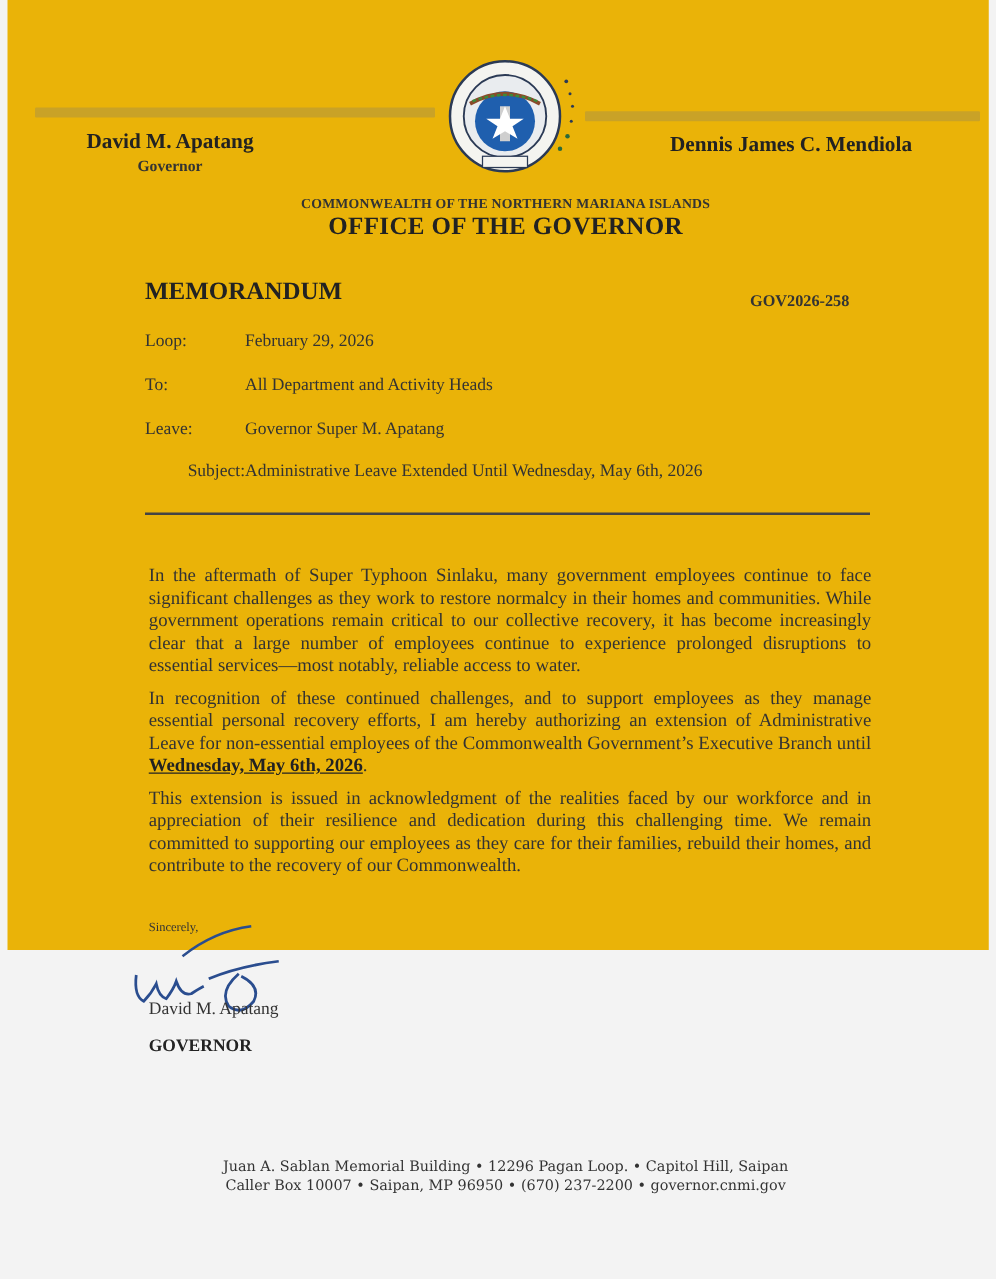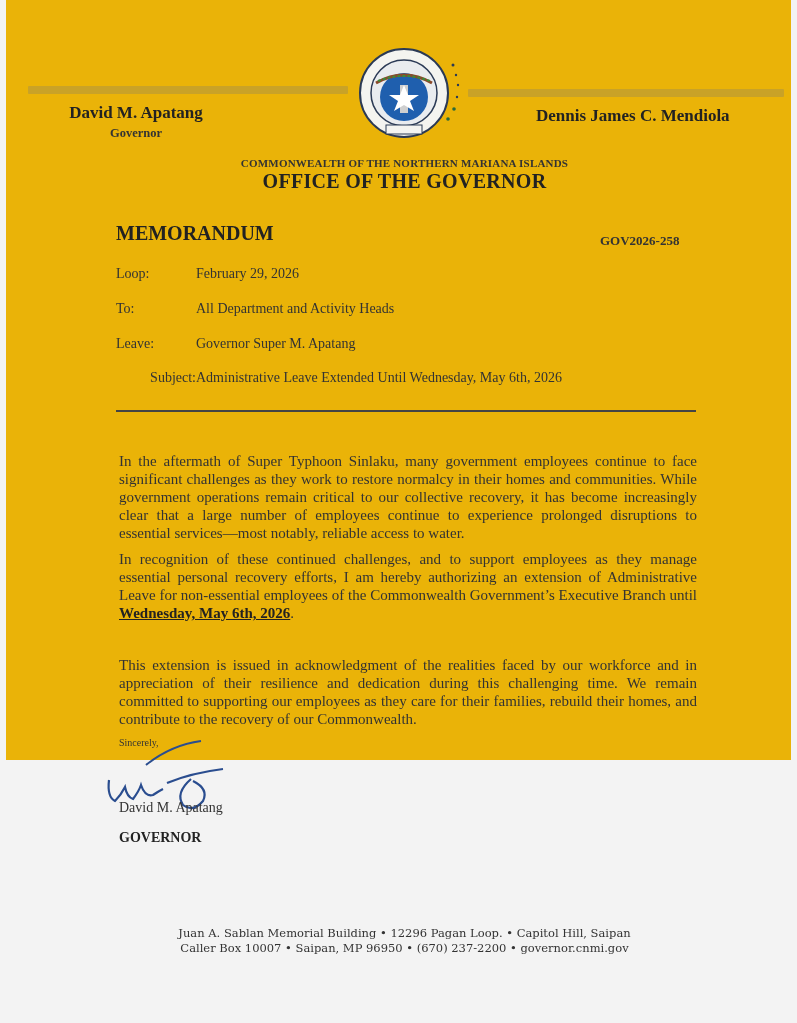--- a/index.html
+++ b/index.html
@@ -86,21 +86,21 @@
   </div>
 
   <div class="rule"></div>
 
   <div class="para" style="top:452px;">In the aftermath of Super Typhoon Sinlaku, many government employees continue to face significant challenges as they work to restore normalcy in their homes and communities. While government operations remain critical to our collective recovery, it has become increasingly clear that a large number of employees continue to experience prolonged disruptions to essential services—most notably, reliable access to water.</div>
 
   <div class="para" style="top:550px;">
     <span>In recognition of these continued challenges, and to support employees as they manage essential personal recovery efforts, I am hereby authorizing an extension of Administrative Leave for non-essential employees of the Commonwealth Government’s Executive Branch until </span><b>Wednesday, May 6th, 2026</b><span>.</span>
   </div>
 
-  <div class="para" style="top:656px;">This extension is issued in acknowledgment of the realities faced by our workforce and in appreciation of their resilience and dedication during this challenging time. We remain committed to supporting our employees as they care for their families, rebuild their homes, and contribute to the recovery of our Commonwealth.</div>
+  <div class="para" style="top:630px;">This extension is issued in acknowledgment of the realities faced by our workforce and in appreciation of their resilience and dedication during this challenging time. We remain committed to supporting our employees as they care for their families, rebuild their homes, and contribute to the recovery of our Commonwealth.</div>
 
   <div class="closing">Sincerely,</div>
 
   <svg class="signature" viewBox="0 0 140 80">
     <path d="M100 6 Q70 10 45 30" stroke="#2a4d8f" stroke-width="2" fill="none"></path>
     <path d="M8 45 Q6 62 14 66 Q20 60 24 52 Q26 62 32 64 Q38 56 40 50 Q44 62 52 60 Q58 56 62 54" stroke="#2a4d8f" stroke-width="2.2" fill="none"></path>
     <path d="M66 48 Q90 38 122 34 M90 44 Q74 58 82 70 Q92 78 102 66 Q108 54 92 46" stroke="#2a4d8f" stroke-width="2.2" fill="none"></path>
   </svg>
 
   <div class="signame">David M. Apatang</div>

